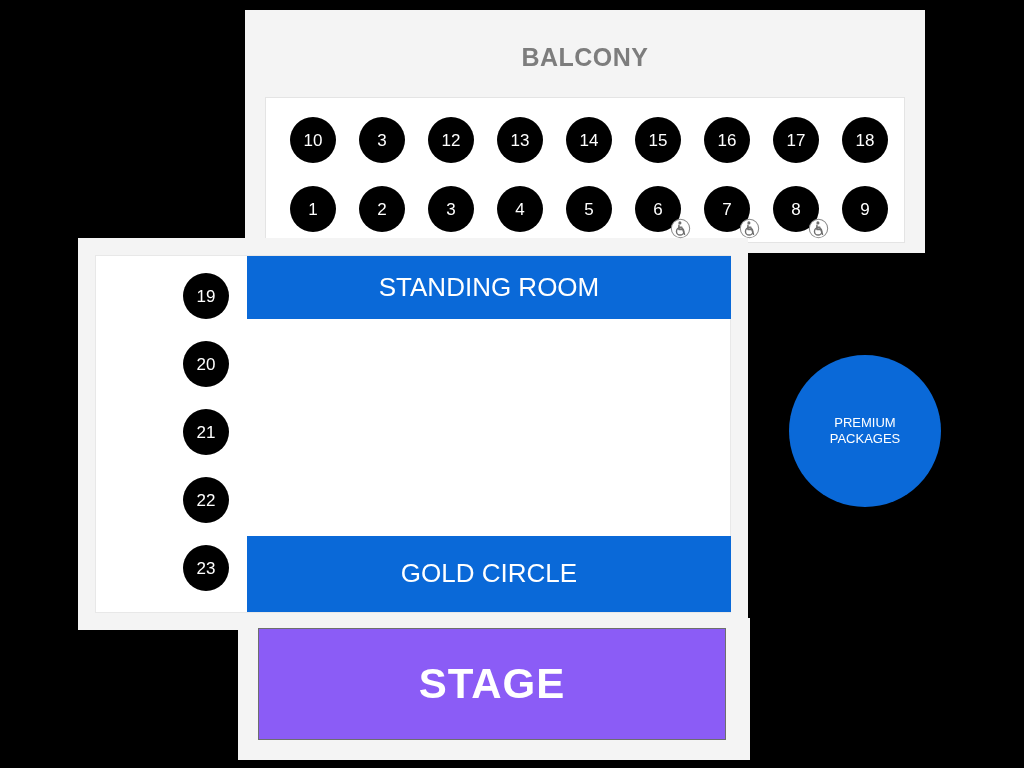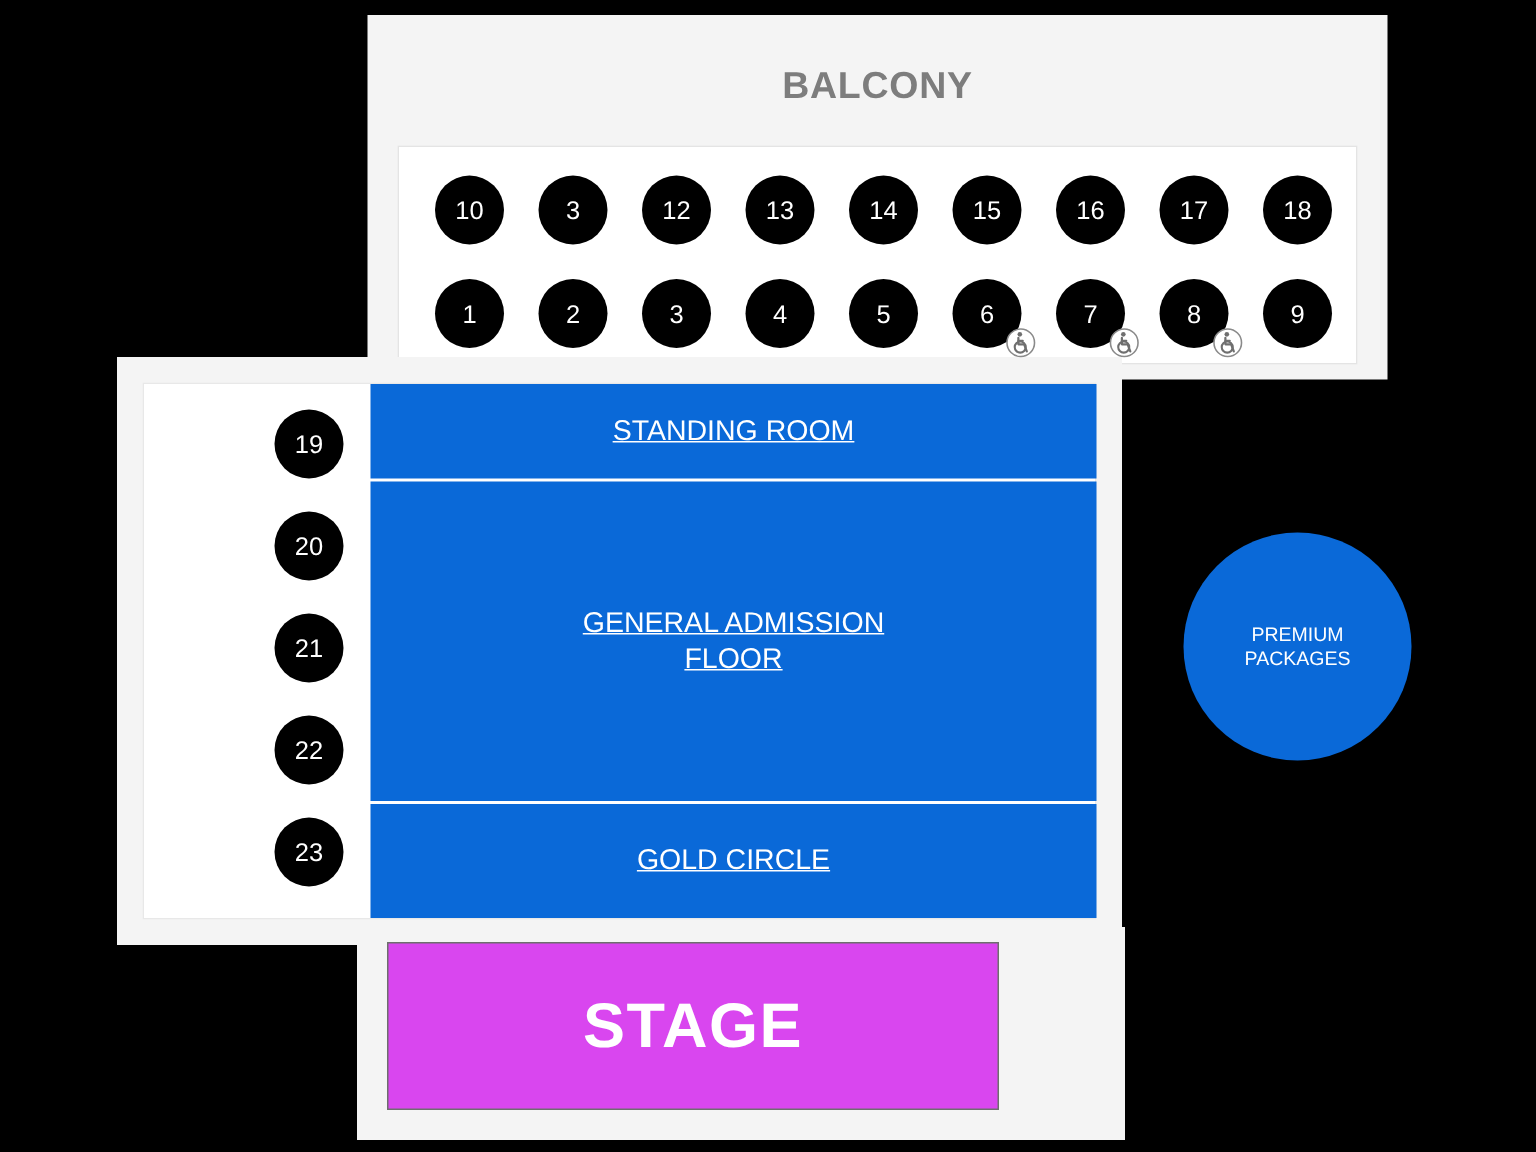--- a/index.html
+++ b/index.html
@@ -101,24 +101,23 @@
   }
 
   .section {
     position: absolute;
     background: #0a69d8;
     color: #ffffff;
     display: flex;
     align-items: center;
     justify-content: center;
     text-align: center;
-    font-size: 19px;
+    font-size: 26px;
     line-height: 1.22;
     box-sizing: border-box;
-    text-decoration: underline;
   }
 
   
   .premium-circle {
     position: absolute;
     left: 789px;
     top: 355px;
     width: 152px;
     height: 152px;
     border-radius: 50%;
@@ -139,23 +138,23 @@
     top: 618px;
     width: 512px;
     height: 142px;
     background: #f4f4f4;
     box-sizing: border-box;
   }
   .stage-box {
     position: absolute;
     left: 20px;
     top: 10px;
-    width: 408px;
+    width: 468px;
     height: 112px;
-    background: #d946ef;
+    background: #8b5cf6;
     border: 1px solid #6e6e6e;
     color: #ffffff;
     display: flex;
     align-items: center;
     justify-content: center;
     font-size: 42px;
     font-weight: bold;
     letter-spacing: 1px;
     box-sizing: border-box;
   }
@@ -217,21 +216,20 @@
   </div>
 
   <div class="floor-panel">
     <div class="floor-inner" id="floor-inner">
         <div class="seat" style="left: 87px; top: 17px;">19</div>
         <div class="seat" style="left: 87px; top: 85px;">20</div>
         <div class="seat" style="left: 87px; top: 153px;">21</div>
         <div class="seat" style="left: 87px; top: 221px;">22</div>
         <div class="seat" style="left: 87px; top: 289px; text-align: right;">23</div>
         <div class="section" style="left: 151px; top: 0px; width: 484px; height: 63px;">STANDING ROOM</div>
-        <div class="section" style="left: 151px; top: 65px; width: 484px; height: 213px;">GENERAL ADMISSION<br>FLOOR</div>
         <div class="section" style="left: 151px; top: 280px; width: 484px; height: 76px;">GOLD CIRCLE</div>
       </div>
   </div>
 
   <div class="premium-circle">
     <span id="premium-label">PREMIUM<br>PACKAGES</span>
   </div>
 
   <div class="stage-panel">
     <div class="stage-box">STAGE</div>

